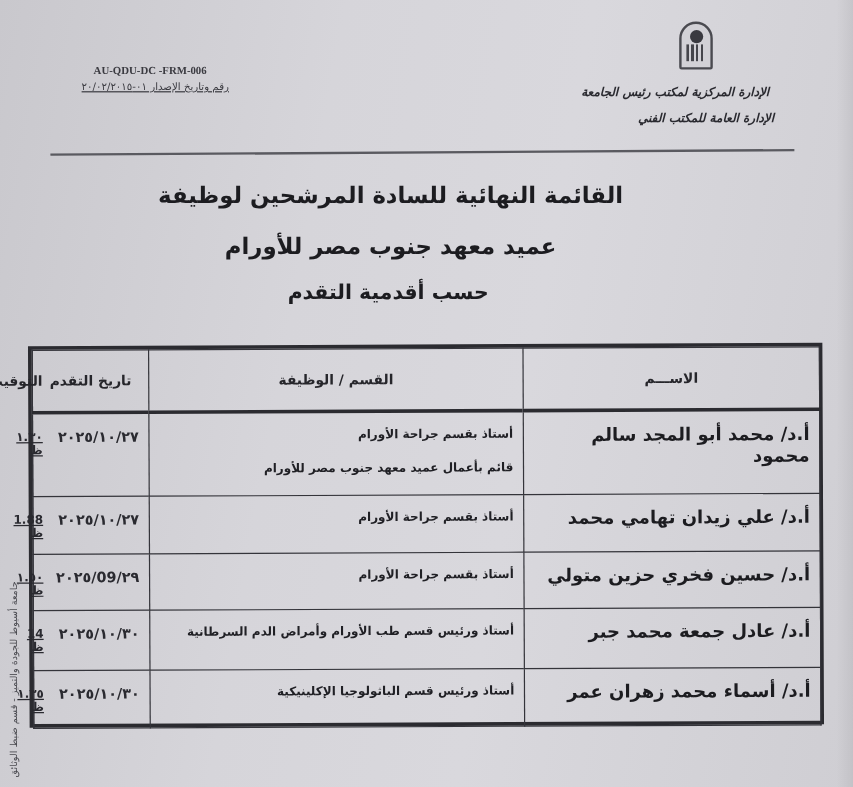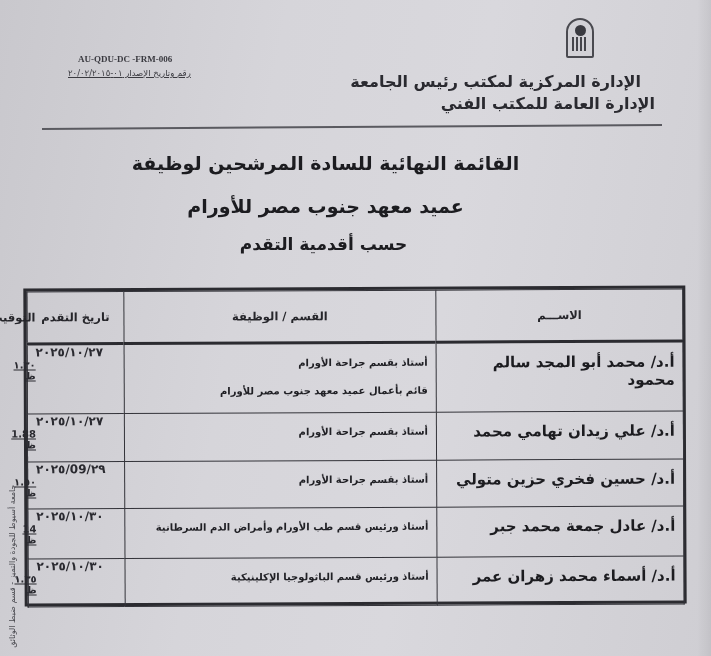--- a/index.html
+++ b/index.html
@@ -11,45 +11,45 @@
   }
   .seal {
     position:absolute; left:566px; top:18px; width:28px; height:40px;
     border:2px solid #4a4a50; border-radius:14px 14px 2px 2px;
     box-sizing:border-box; background:#d2d1d6;
   }
   .seal .dome { position:absolute; left:7px; top:5px; width:11px; height:11px; border-radius:50%; background:#3a3a40; }
   .seal .bars { position:absolute; left:4px; top:17px; width:16px; height:14px;
     background: repeating-linear-gradient(90deg,#46464c 0 2px,transparent 2px 4px); }
   .org1, .org2 {
-    position:absolute; right:70px; direction:rtl; font-weight:bold; font-size:16px; color:#2a2a30;
+    position:absolute; right:70px; direction:rtl; font-weight:bold; font-size:10px; color:#2a2a30;font-style:italic;
   }
   .org1 { top:72px; right:70px; }
-  .org2 { top:94px; right:56px; }
+  .org2 { top:94px; right:66px; }
   .form-code { position:absolute; left:78px; top:54px; font-family:"Liberation Serif", serif; font-size:9px; font-weight:bold; color:#3a3a40; }
   .form-date { position:absolute; left:68px; top:68px; direction:rtl; font-size:8.5px; color:#3a3a40;text-decoration:underline; }
   .hr { position:absolute; left:42px; top:126px; width:620px; height:2px; background:#5a5a60; transform:rotate(-0.35deg); }
   .title { position:absolute; left:0; width:711px; text-align:center; direction:rtl; font-weight:bold; color:#1c1c20; }
   .t1 { top:152px; font-size:19px; left:-30px; }
   .t2 { top:195px; font-size:19px; left:-30px; }
   .t3 { top:234px; font-size:17px; left:-32px; }
   .table-wrap {
     position:absolute; left:24px; top:287px; width:662px; height:318px;
     border:3px solid #2b2b30; box-sizing:border-box; transform:rotate(-0.25deg);
   }
   table { width:100%; height:100%; border-collapse:collapse; direction:rtl; table-layout:fixed; }
   th, td { border:1.5px solid #34343a; padding:0 8px; vertical-align:top; }
   th { font-size:11.5px; font-weight:bold; height:50px; vertical-align:middle; border-bottom:3px solid #2b2b30; color:#26262b; }
   th.c-name { width:230px; }
   th.c-dept { width:295px; }
   th.c-date { width:80px;margin-top:44px; }
   td.name { font-size:15px; font-weight:bold; padding-top:10px; text-align:right; color:#1c1c20; }
   td.dept { font-size:10px; font-weight:bold; text-align:right; padding-top:12px; line-height:28px; color:#202025; }
   td.dept .l { line-height:13px; margin-bottom:15px; }
-  td.date { font-size:12px; font-weight:bold; text-align:left; padding-top:0; direction:ltr; color:#2a2a30; }
+  td.date { font-size:12px; font-weight:bold; text-align:right; padding-top:12px; direction:ltr; color:#2a2a30; }
   td.time { font-size:10px; font-weight:bold; text-align:center; padding-top:14px; color:#2a2a30;text-decoration:underline; }
   tr.r0 { height:70px; } tr.r1 { height:48px; } tr.r2 { height:47px; } tr.r3 { height:50px; } tr.r4 { height:48px; }
   .side-note {
     position:absolute; left:-48px; top:540px; width:120px; font-size:8px; color:#4a4a50;
     transform:rotate(-90deg); direction:rtl; white-space:nowrap;
   }
   .shadow-strip { position:absolute; right:0; top:0; width:14px; height:656px; background:linear-gradient(90deg, rgba(0,0,0,0), rgba(0,0,0,0.06)); }
 </style>
 </head>
 <body>

